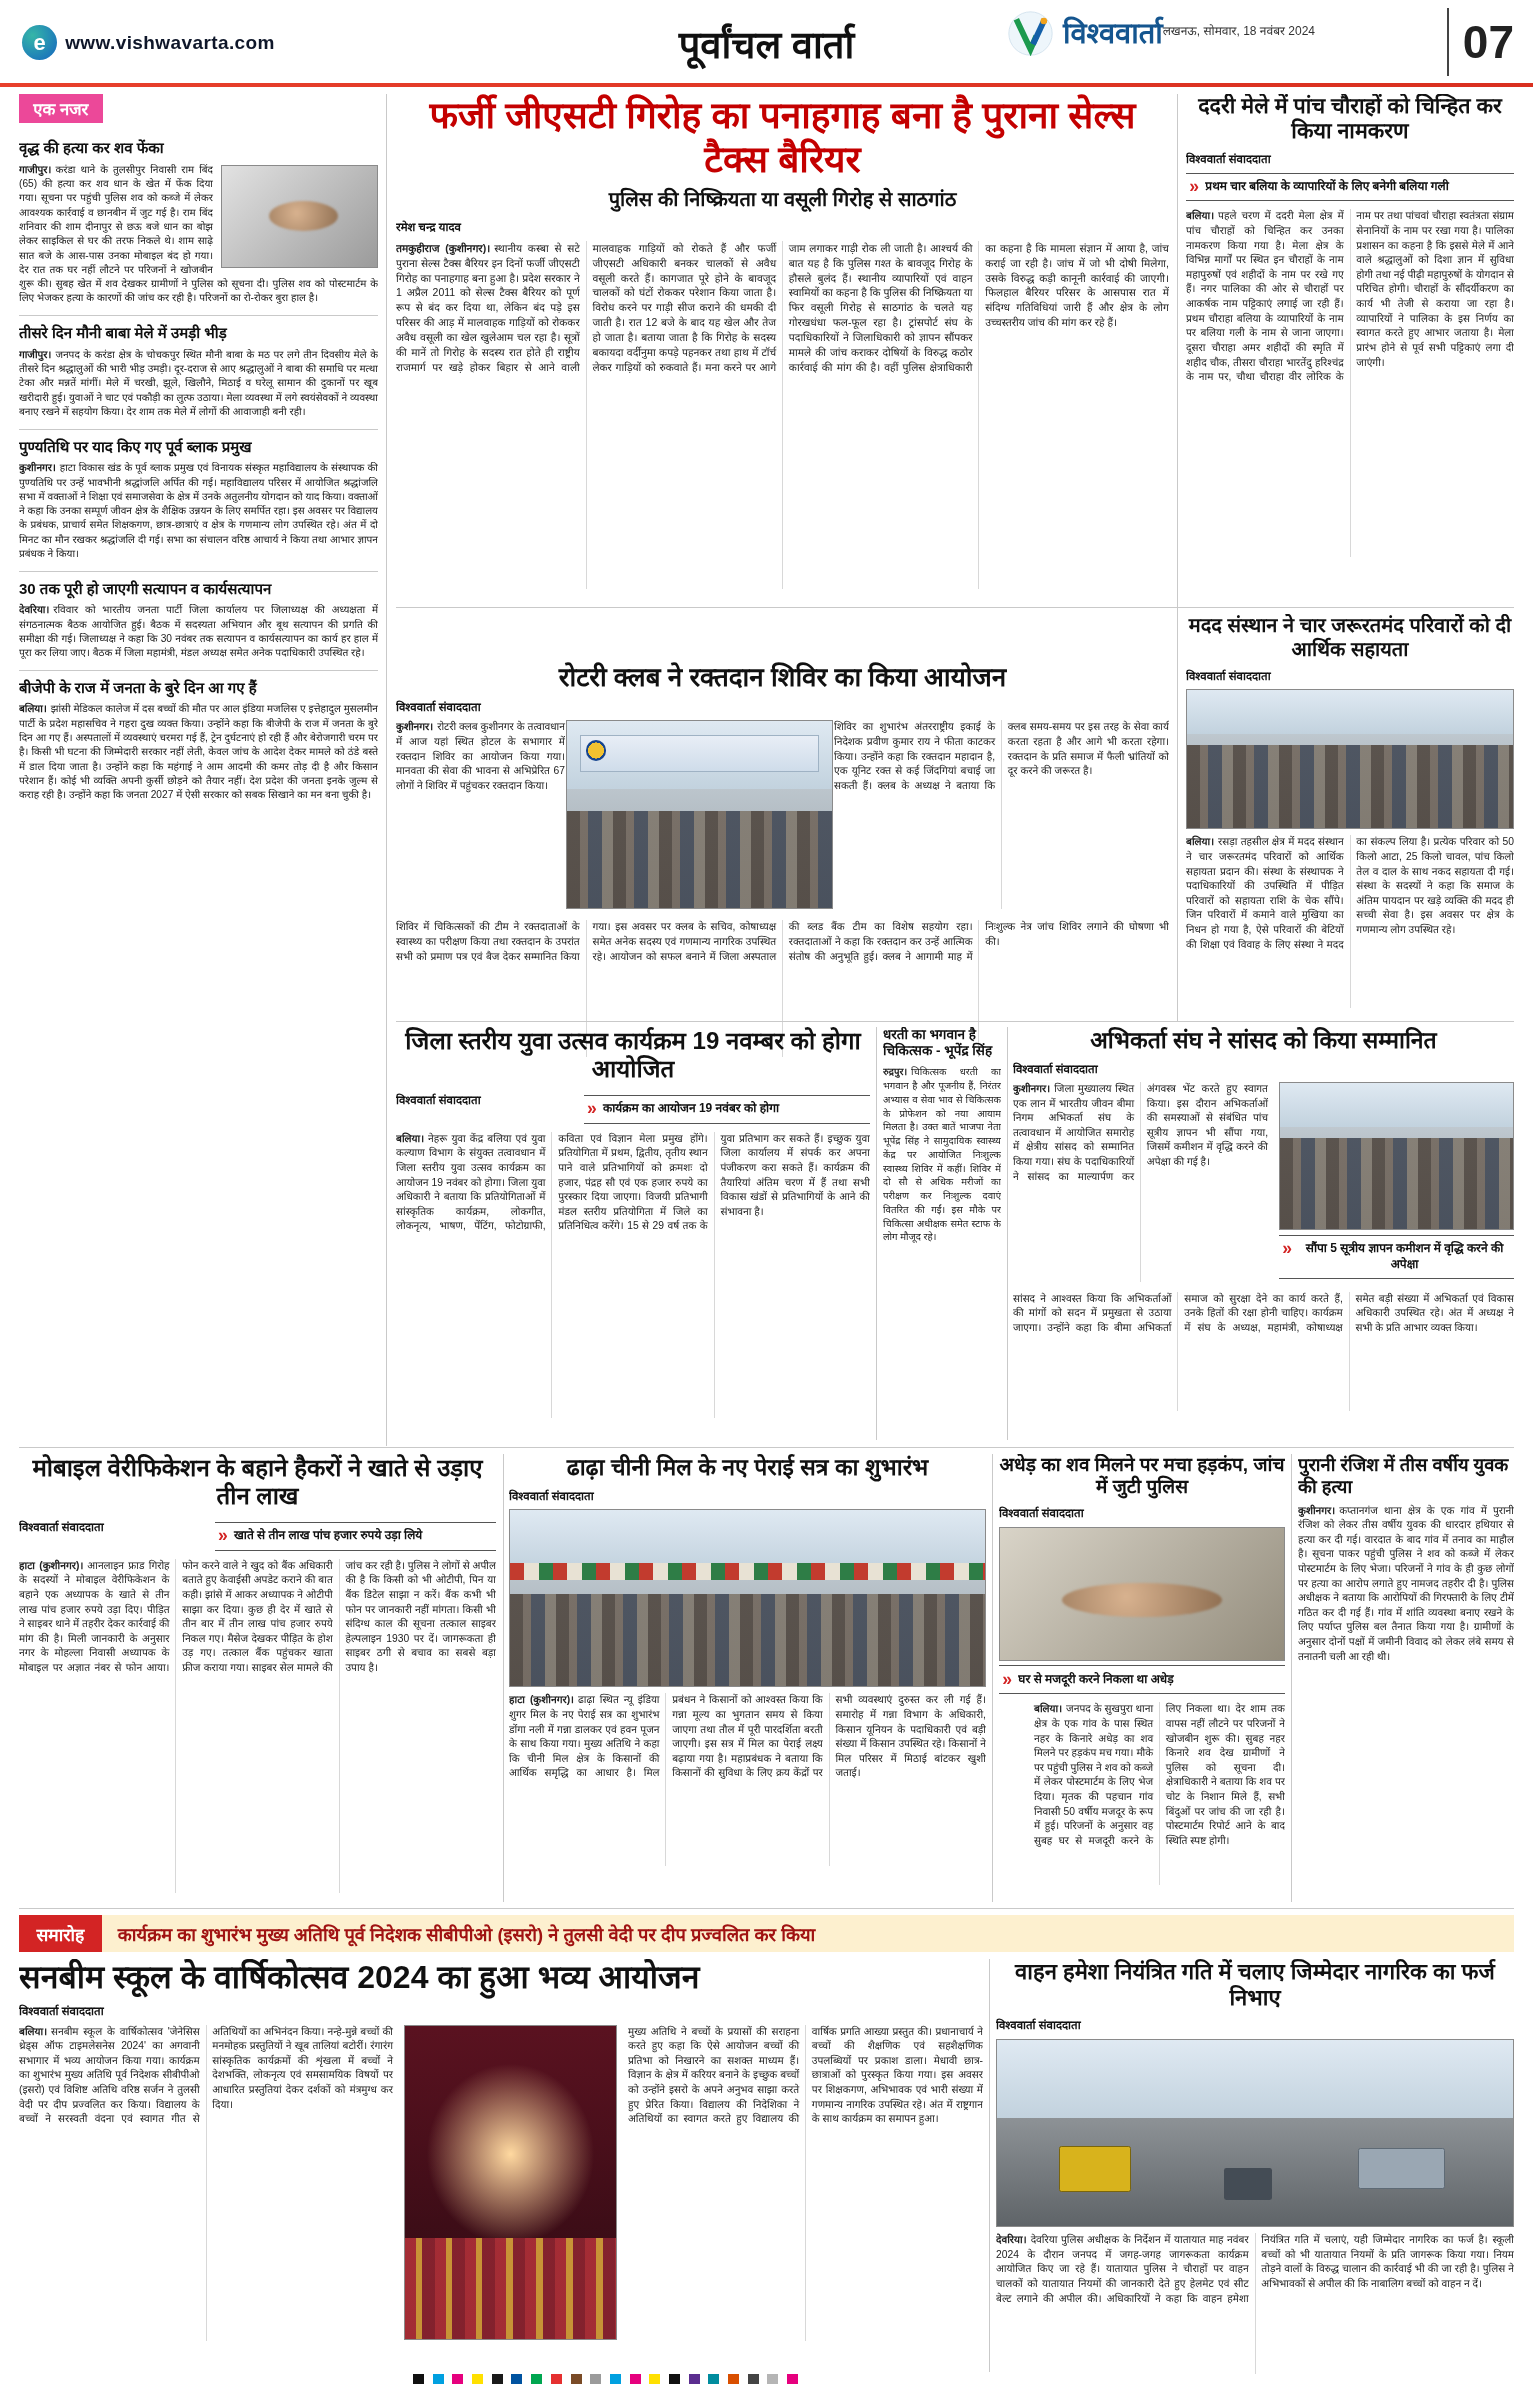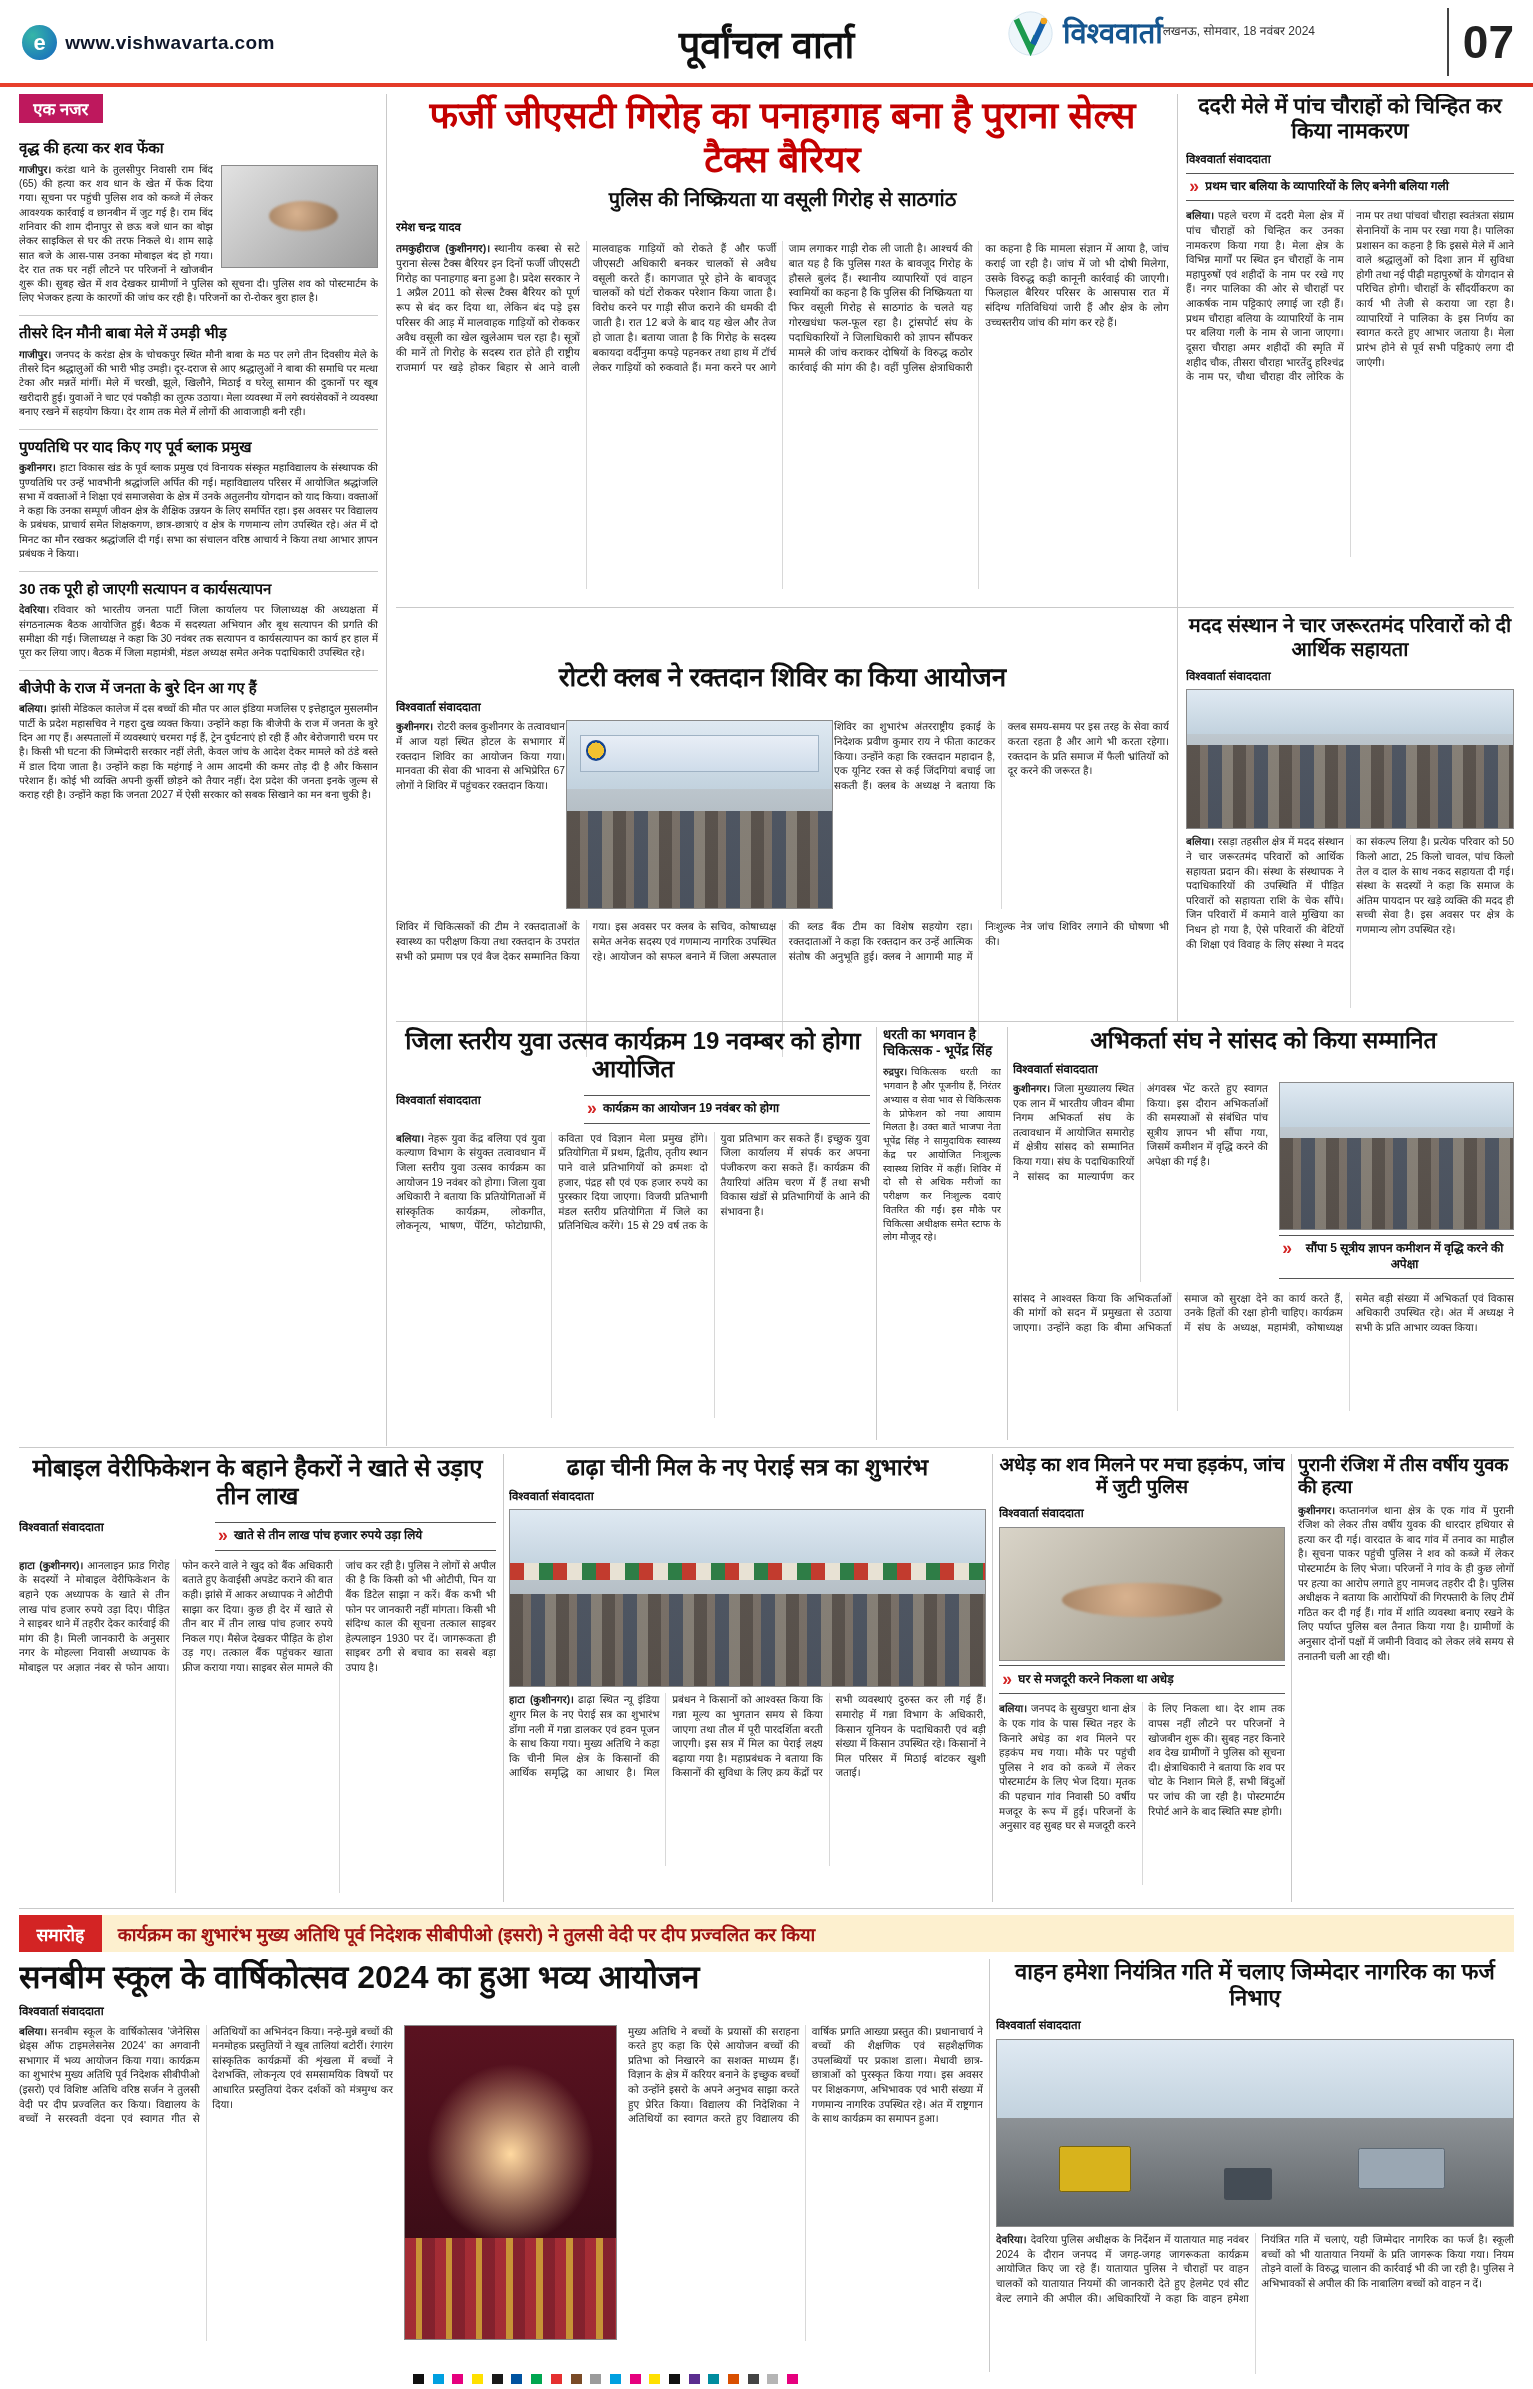--- a/index.html
+++ b/index.html
@@ -39,21 +39,21 @@
   .ph-sky { position:absolute; top:0; left:0; right:0; background:linear-gradient(#dfe9f2,#c2d2de); }
   .crowd { position:absolute; left:0; right:0; bottom:0; background:repeating-linear-gradient(90deg,#4a4038 0 12.7px,#6e6257 12.7px 20.7px,#3c4350 20.7px 35px,#7d7468 35px 46px); opacity:.85; }
   .banner { position:absolute; top:7%; left:5%; right:5%; height:20%; background:linear-gradient(#e8eef6,#cfdcea); border:0.8px solid #9fb2c4; }
   .wheel { position:absolute; width:20.7px; height:20.7px; border-radius:50%; background:radial-gradient(circle,#f2c230 55%,#17458f 56%); top:10%; left:7%; }
   .blob { position:absolute; border-radius:50%; background:radial-gradient(circle at 40% 40%, #d8b28f, #8f6f52); filter:blur(0.8px); }
   .road { position:absolute; left:0; right:0; bottom:0; background:linear-gradient(#8d9296,#5f6468); }
   .veh { position:absolute; border-radius:2.4px; }
   .glow { position:absolute; left:10%; right:10%; top:12%; bottom:30%; background:radial-gradient(ellipse at center,#ffd9a0 0%, rgba(255,217,160,0) 70%); }
 
   
-  .ek-label { display:inline-block; background:#be185d; color:#fff; font-weight:800; font-size:16.7px; padding:3.2px 14.3px; margin-bottom:8px; }
+  .ek-label { display:inline-block; background:#ec4899; color:#fff; font-weight:800; font-size:16.7px; padding:3.2px 14.3px; margin-bottom:8px; }
   .ek-art { border-bottom:0.8px solid #c9c9c9; padding:8px 0 9.5px; }
   .ek-art:last-child { border-bottom:none; }
   .ek-head { font-size:15px; font-weight:800; line-height:1.25; margin-bottom:4.8px; color:#101010; }
   .ek-body { font-size:10.2px; line-height:1.4; text-align:justify; }
 
   
   .vdiv { position:absolute; width:0.8px; background:#c9c9c9; }
   .hdiv { position:absolute; height:0.8px; background:#c9c9c9; }
 
   
@@ -240,21 +240,21 @@
     </div>
   </div>
 
   <div class="art" style="left:999px; top:1454px; width:286px; height:448px;">
     <h2 class="head" style="font-size:19px;">अधेड़ का शव मिलने पर मचा हड़कंप, जांच में जुटी पुलिस</h2>
     <div class="byline">विश्ववार्ता संवाददाता</div>
     <div class="photo" style="width:286px; height:134px; background:linear-gradient(135deg,#d9d4c8,#938c7c);">
       <div class="blob" style="left:22%; top:42%; width:56%; height:26%;"></div>
     </div>
     <div class="bullet">घर से मजदूरी करने निकला था अधेड़</div>
-    <div class="body cols2" style="height:183px;">
+    <div class="body cols2" style="height:183px;margin-left:35px;">
       <span class="dl">बलिया।</span><span>जनपद के सुखपुरा थाना क्षेत्र के एक गांव के पास स्थित नहर के किनारे अधेड़ का शव मिलने पर हड़कंप मच गया। मौके पर पहुंची पुलिस ने शव को कब्जे में लेकर पोस्टमार्टम के लिए भेज दिया। मृतक की पहचान गांव निवासी 50 वर्षीय मजदूर के रूप में हुई। परिजनों के अनुसार वह सुबह घर से मजदूरी करने के लिए निकला था। देर शाम तक वापस नहीं लौटने पर परिजनों ने खोजबीन शुरू की। सुबह नहर किनारे शव देख ग्रामीणों ने पुलिस को सूचना दी। क्षेत्राधिकारी ने बताया कि शव पर चोट के निशान मिले हैं, सभी बिंदुओं पर जांच की जा रही है। पोस्टमार्टम रिपोर्ट आने के बाद स्थिति स्पष्ट होगी।</span>
     </div>
   </div>
 
   <div class="art" style="left:1298px; top:1454px; width:216px; height:448px;">
     <h2 class="head left" style="font-size:18.3px;">पुरानी रंजिश में तीस वर्षीय युवक की हत्या</h2>
     <div class="body" style="font-size:10.3px;">
       <span class="dl">कुशीनगर।</span><span>कप्तानगंज थाना क्षेत्र के एक गांव में पुरानी रंजिश को लेकर तीस वर्षीय युवक की धारदार हथियार से हत्या कर दी गई। वारदात के बाद गांव में तनाव का माहौल है। सूचना पाकर पहुंची पुलिस ने शव को कब्जे में लेकर पोस्टमार्टम के लिए भेजा। परिजनों ने गांव के ही कुछ लोगों पर हत्या का आरोप लगाते हुए नामजद तहरीर दी है। पुलिस अधीक्षक ने बताया कि आरोपियों की गिरफ्तारी के लिए टीमें गठित कर दी गई हैं। गांव में शांति व्यवस्था बनाए रखने के लिए पर्याप्त पुलिस बल तैनात किया गया है। ग्रामीणों के अनुसार दोनों पक्षों में जमीनी विवाद को लेकर लंबे समय से तनातनी चली आ रही थी।</span>
     </div>
   </div>

